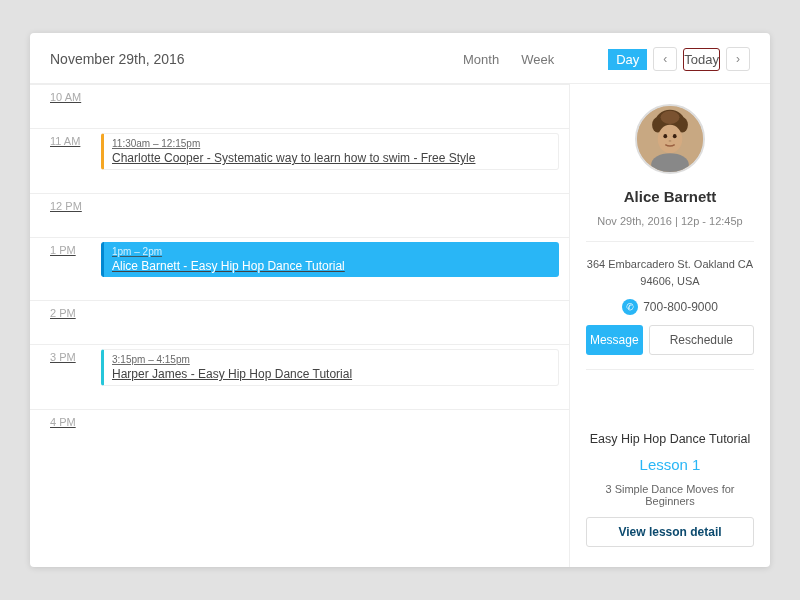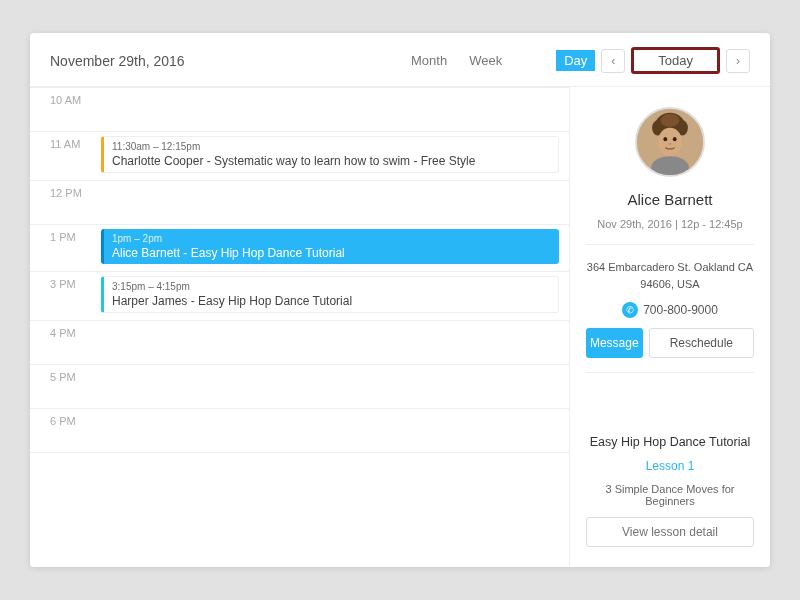--- a/index.html
+++ b/index.html
@@ -73,22 +73,22 @@
       border-radius: 3px;
       cursor: pointer;
       font-size: 12px;
       color: #888;
       display: flex;
       align-items: center;
       justify-content: center;
     }
     .today-btn {
       background: none;
-      border: 3px solid #7f1d1d;
-      padding: 3px 24px;
+      border: 1px solid #7f1d1d;
+      padding: 3px 0;
       border-radius: 3px;
       font-size: 13px;
       color: #555;
       cursor: pointer;
     }
 
     
     .cal-body {
       display: flex;
     }
@@ -102,20 +102,21 @@
     .cal-day-title {
       font-size: 28px;
       font-weight: 300;
       color: #333;
       padding: 16px 20px 10px 20px;
     }
 
     .cal-scroll {
       height: 368px;
       overflow-y: auto;
+      text-decoration: underline;
     }
 
     .time-slot {
       display: flex;
       align-items: flex-start;
       border-top: 1px solid #eee;
       min-height: 44px;
       position: relative;
     }
     .time-label {
@@ -128,21 +129,21 @@
     }
     .time-content {
       flex: 1;
       padding: 4px 10px 4px 6px;
     }
 
     
     .event-card {
       border-radius: 3px;
       padding: 4px 8px;
-      margin-bottom: 3px;
+      margin-bottom: 19px;
       font-size: 11.5px;
       cursor: pointer;
     }
     .event-card.orange {
       background: #fff;
       border: 1px solid #eee;
       border-left: 3px solid #f5a623;
     }
     .event-card.blue {
       background: #29b6f6;
@@ -186,21 +187,21 @@
       justify-content: center;
       margin-bottom: 4px;
     }
     .avatar-circle svg {
       width: 70px;
       height: 70px;
     }
 
     .sidebar-name {
       font-size: 15px;
-      font-weight: 400;
+      font-weight: 700;
       color: #333;
       text-align: center;
     }
     .sidebar-date {
       font-size: 11px;
       color: #888;
       text-align: center;
     }
     .sidebar-divider {
       width: 100%;
@@ -262,39 +263,40 @@
     }
 
     .lesson-title {
       font-size: 12.5px;
       font-weight: 500;
       color: #333;
       text-align: left;
       margin-top: 48px;
     }
     .lesson-number {
-      font-size: 12px;
+      font-size: 15px;
       color: #29b6f6;
       text-align: left;
     }
     .lesson-desc {
       font-size: 11px;
       color: #666;
       text-align: center;
     }
     .btn-view-lesson {
       width: 100%;
       background: #fff;
       border: 1px solid #ddd;
       border-radius: 3px;
       padding: 7px;
       font-size: 12px;
-      color: #737373;
+      color: #0c4a6e;
       cursor: pointer;
       text-align: center;
+      font-weight: bold;
     }
 
     ::-webkit-scrollbar { width: 5px; }
     ::-webkit-scrollbar-track { background: #f9f9f9; }
     ::-webkit-scrollbar-thumb { background: #ddd; border-radius: 3px; }
   </style>
 </head>
 <body>
 
 <div class="outer-wrapper">
@@ -340,20 +342,24 @@
           <div class="time-slot">
             <span class="time-label">1 PM</span>
             <div class="time-content">
               <div class="event-card blue">
                 <div class="event-time event-blue">1pm – 2pm</div>
                 <div class="event-title">Alice Barnett - Easy Hip Hop Dance Tutorial</div>
               </div>
             </div>
           </div>
 
+          <div class="time-slot">
+            <span class="time-label">2 PM</span>
+            <div class="time-content"></div>
+          </div>
 
           <div class="time-slot">
             <span class="time-label">3 PM</span>
             <div class="time-content">
               <div class="event-card teal">
                 <div class="event-time">3:15pm – 4:15pm</div>
                 <div class="event-title">Harper James - Easy Hip Hop Dance Tutorial</div>
               </div>
             </div>
           </div>

